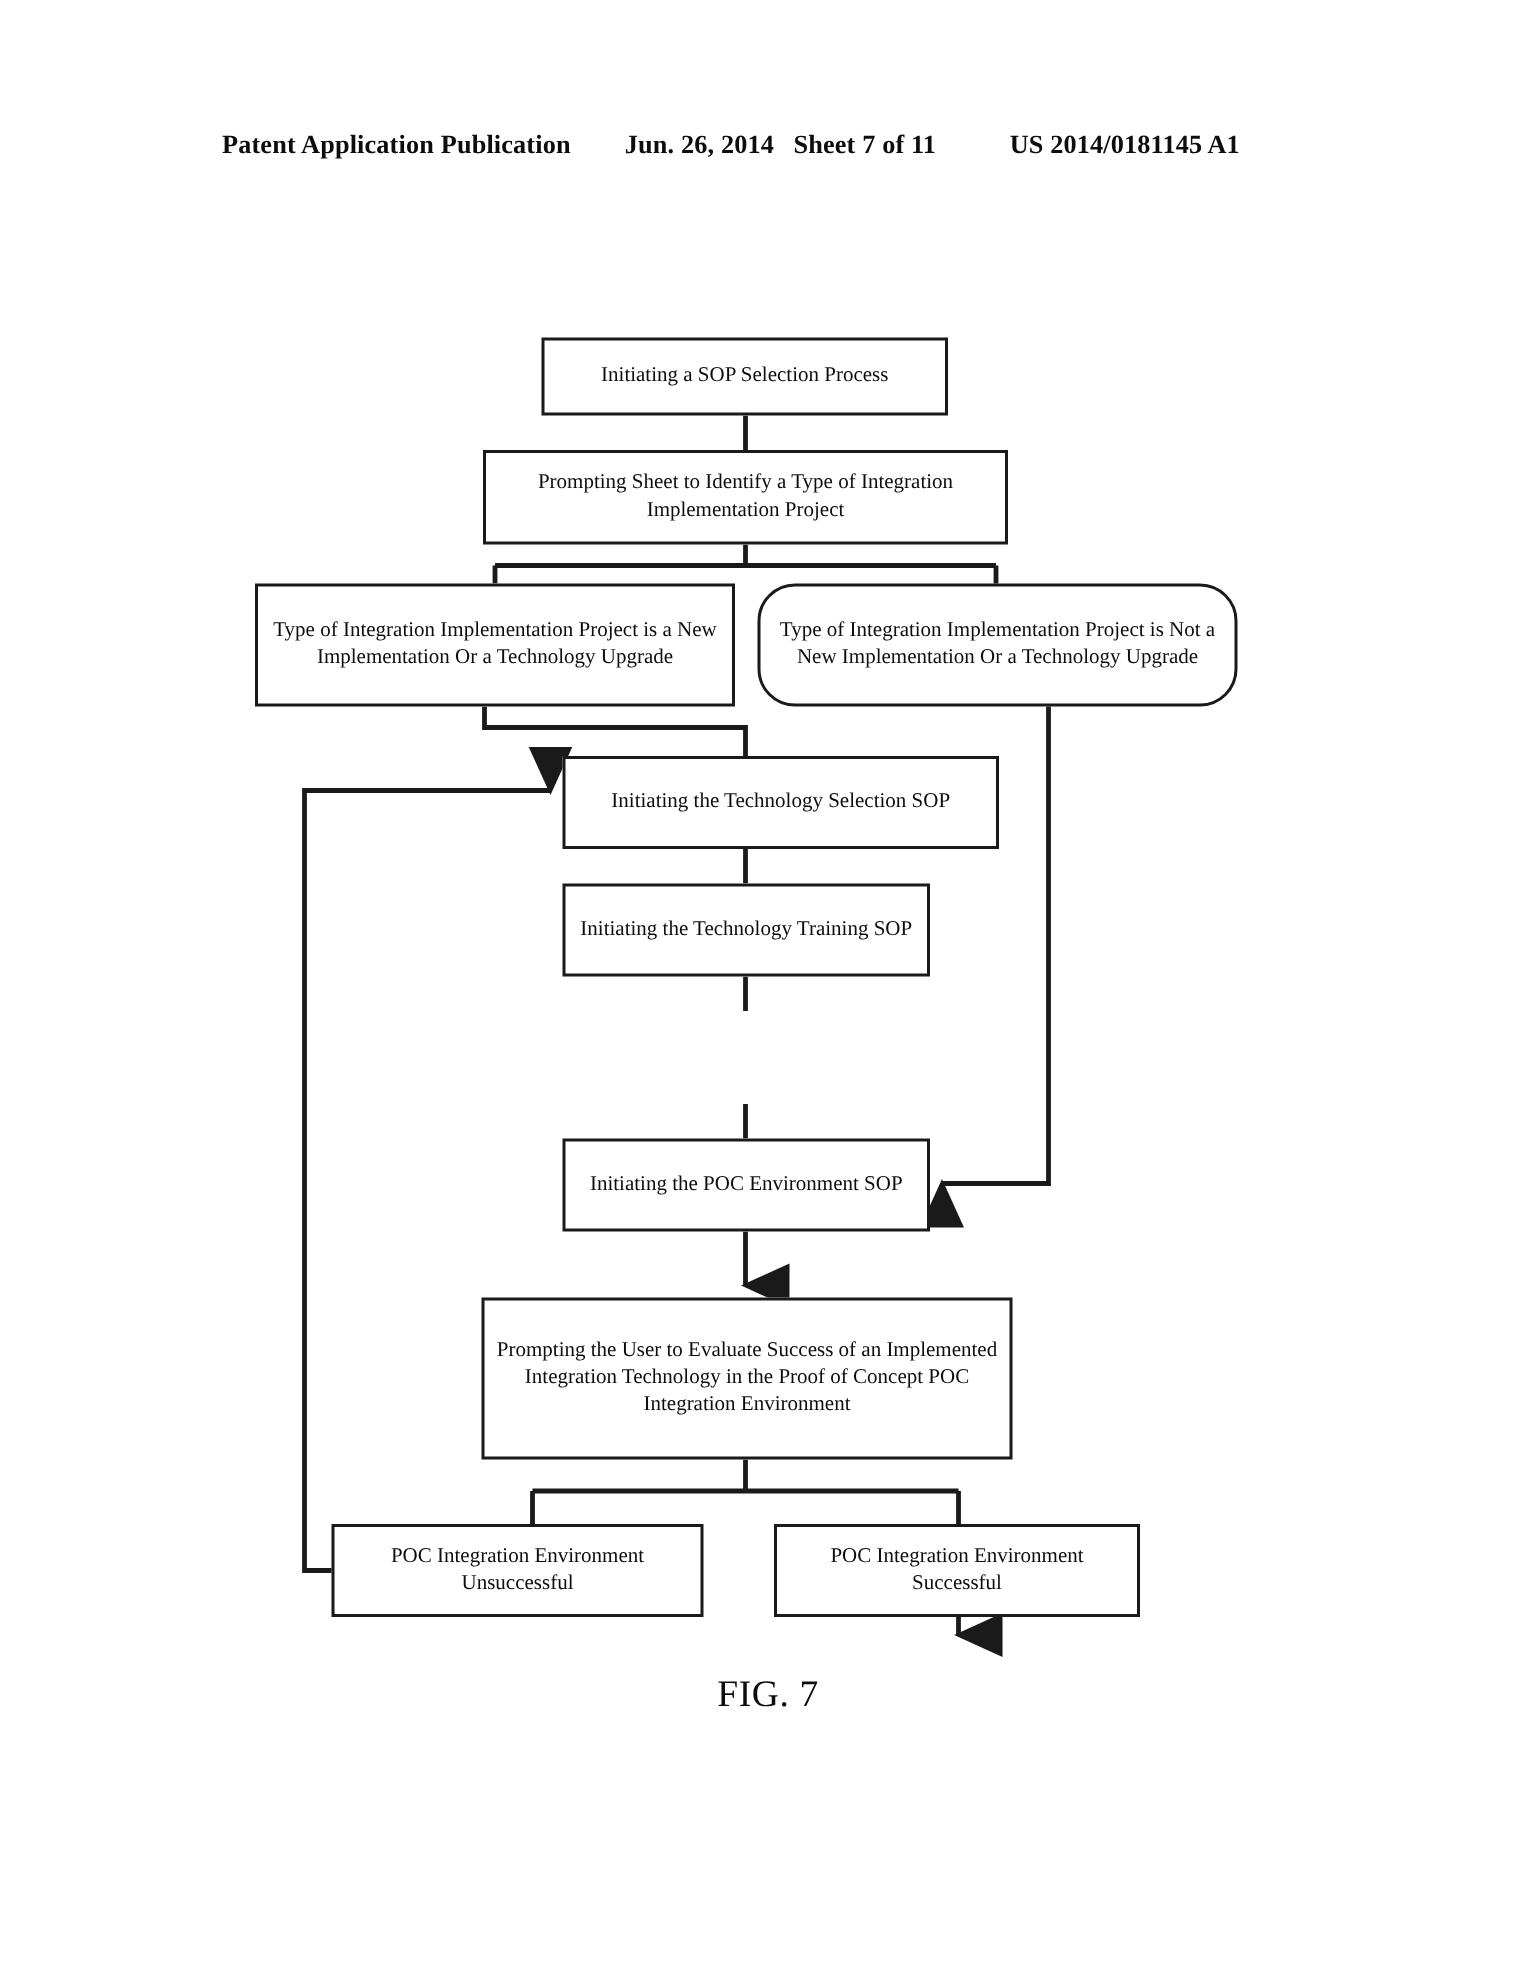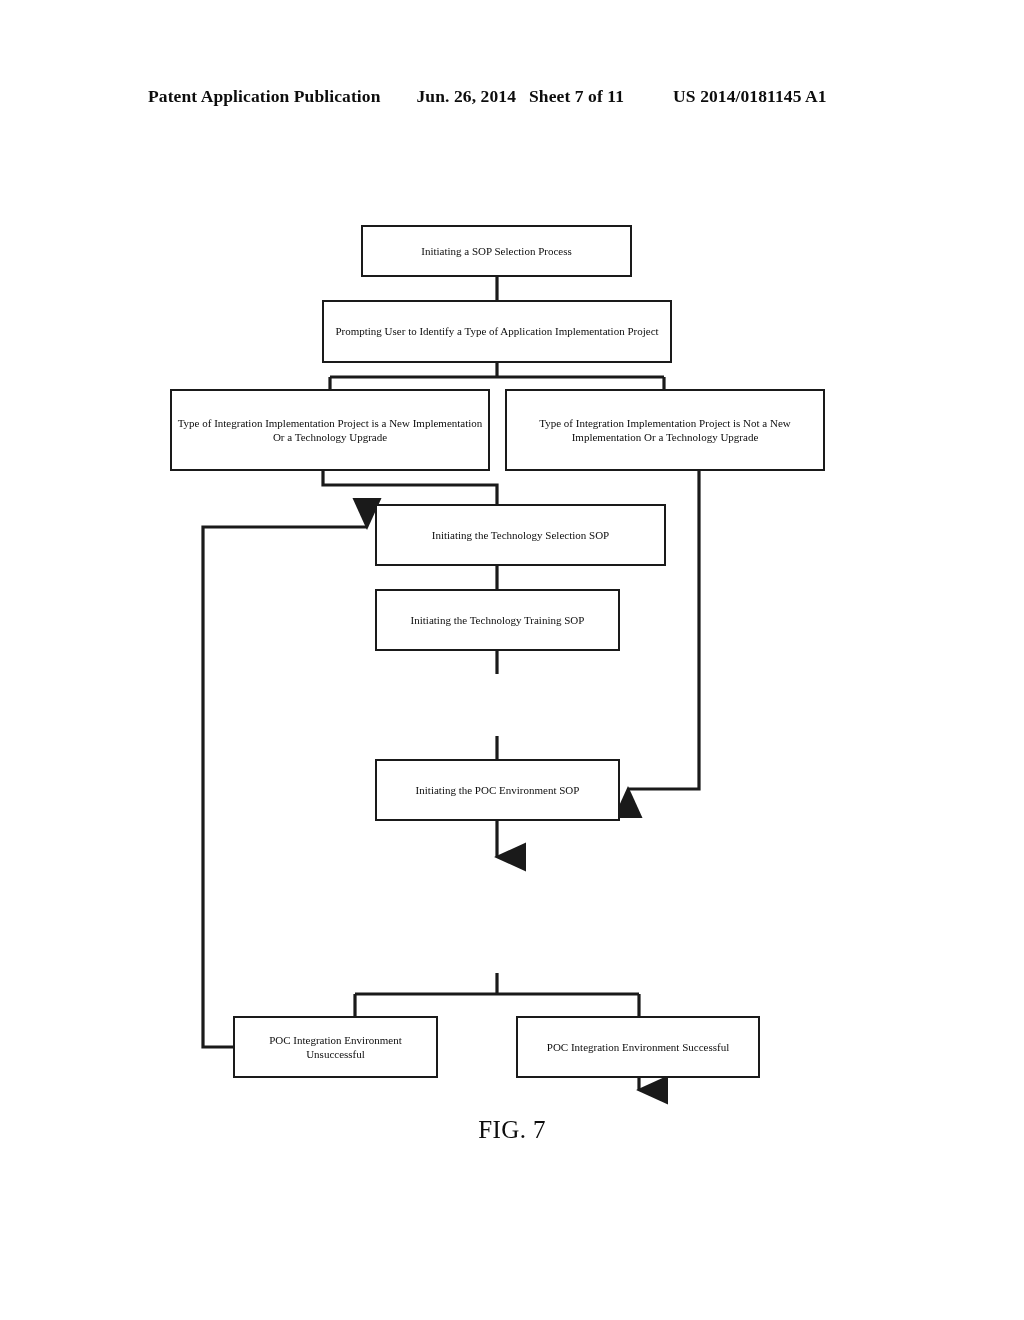--- a/index.html
+++ b/index.html
@@ -56,21 +56,21 @@
   .fc-box {
     position: absolute;
     box-sizing: border-box;
     border: 2.3px solid #1a1a1a;
     background: #ffffff;
     display: flex;
     align-items: center;
     justify-content: center;
     text-align: center;
     line-height: 1.30;
-    font-size: 11px;
+    font-size: 14px;
     padding: 16px 5px;
     z-index: 2;
   }
   .fc-box .fc-text {
     display: block;
     width: 100%;
   }
 
   
   #figure-caption {
@@ -129,46 +129,49 @@
 
       <line x1="639" y1="1078" x2="639" y2="1090" marker-end="url(#arrow-down)"></line>
     </g>
   </svg>
 
   <div class="fc-box" style="left:361px; top:225px; width:271px; height:52px;">
     <span class="fc-text">Initiating a SOP Selection Process</span>
   </div>
 
   <div class="fc-box" style="left:322px; top:300px; width:350px; height:63px;">
-    <span class="fc-text">Prompting User to Identify a Type of Application Implementation Project</span>
+    <span class="fc-text">Prompting Sheet to Identify a Type of Integration Implementation Project</span>
   </div>
 
   <div class="fc-box" style="left:170px; top:389px; width:320px; height:82px;">
     <span class="fc-text">Type of Integration Implementation Project is a New Implementation Or a Technology Upgrade</span>
   </div>
 
-  <div class="fc-box" style="left:505px; top:389px; width:320px; height:82px;">
+  <div class="fc-box" style="left:505px; top:389px; width:320px; height:82px;border-radius:25px;">
     <span class="fc-text">Type of Integration Implementation Project is Not a New Implementation Or a Technology Upgrade</span>
   </div>
 
   <div class="fc-box" style="left:375px; top:504px; width:291px; height:62px;">
     <span class="fc-text">Initiating the Technology Selection SOP</span>
   </div>
 
   <div class="fc-box" style="left:375px; top:589px; width:245px; height:62px;">
     <span class="fc-text">Initiating the Technology Training SOP</span>
   </div>
 
 
   <div class="fc-box" style="left:375px; top:759px; width:245px; height:62px;">
     <span class="fc-text">Initiating the POC Environment SOP</span>
   </div>
 
+  <div class="fc-box" style="left:321px; top:865px; width:354px; height:108px;">
+    <span class="fc-text">Prompting the User to Evaluate Success of an Implemented Integration Technology in the Proof of Concept POC Integration Environment</span>
+  </div>
 
-  <div class="fc-box" style="left:233px; top:1016px; width:205px; height:62px;">
+  <div class="fc-box" style="left:221px; top:1016px; width:248px; height:62px;">
     <span class="fc-text">POC Integration Environment Unsuccessful</span>
   </div>
 
   <div class="fc-box" style="left:516px; top:1016px; width:244px; height:62px;">
     <span class="fc-text">POC Integration Environment Successful</span>
   </div>
 
   <div id="figure-caption">FIG. 7</div>
 </div>
 

